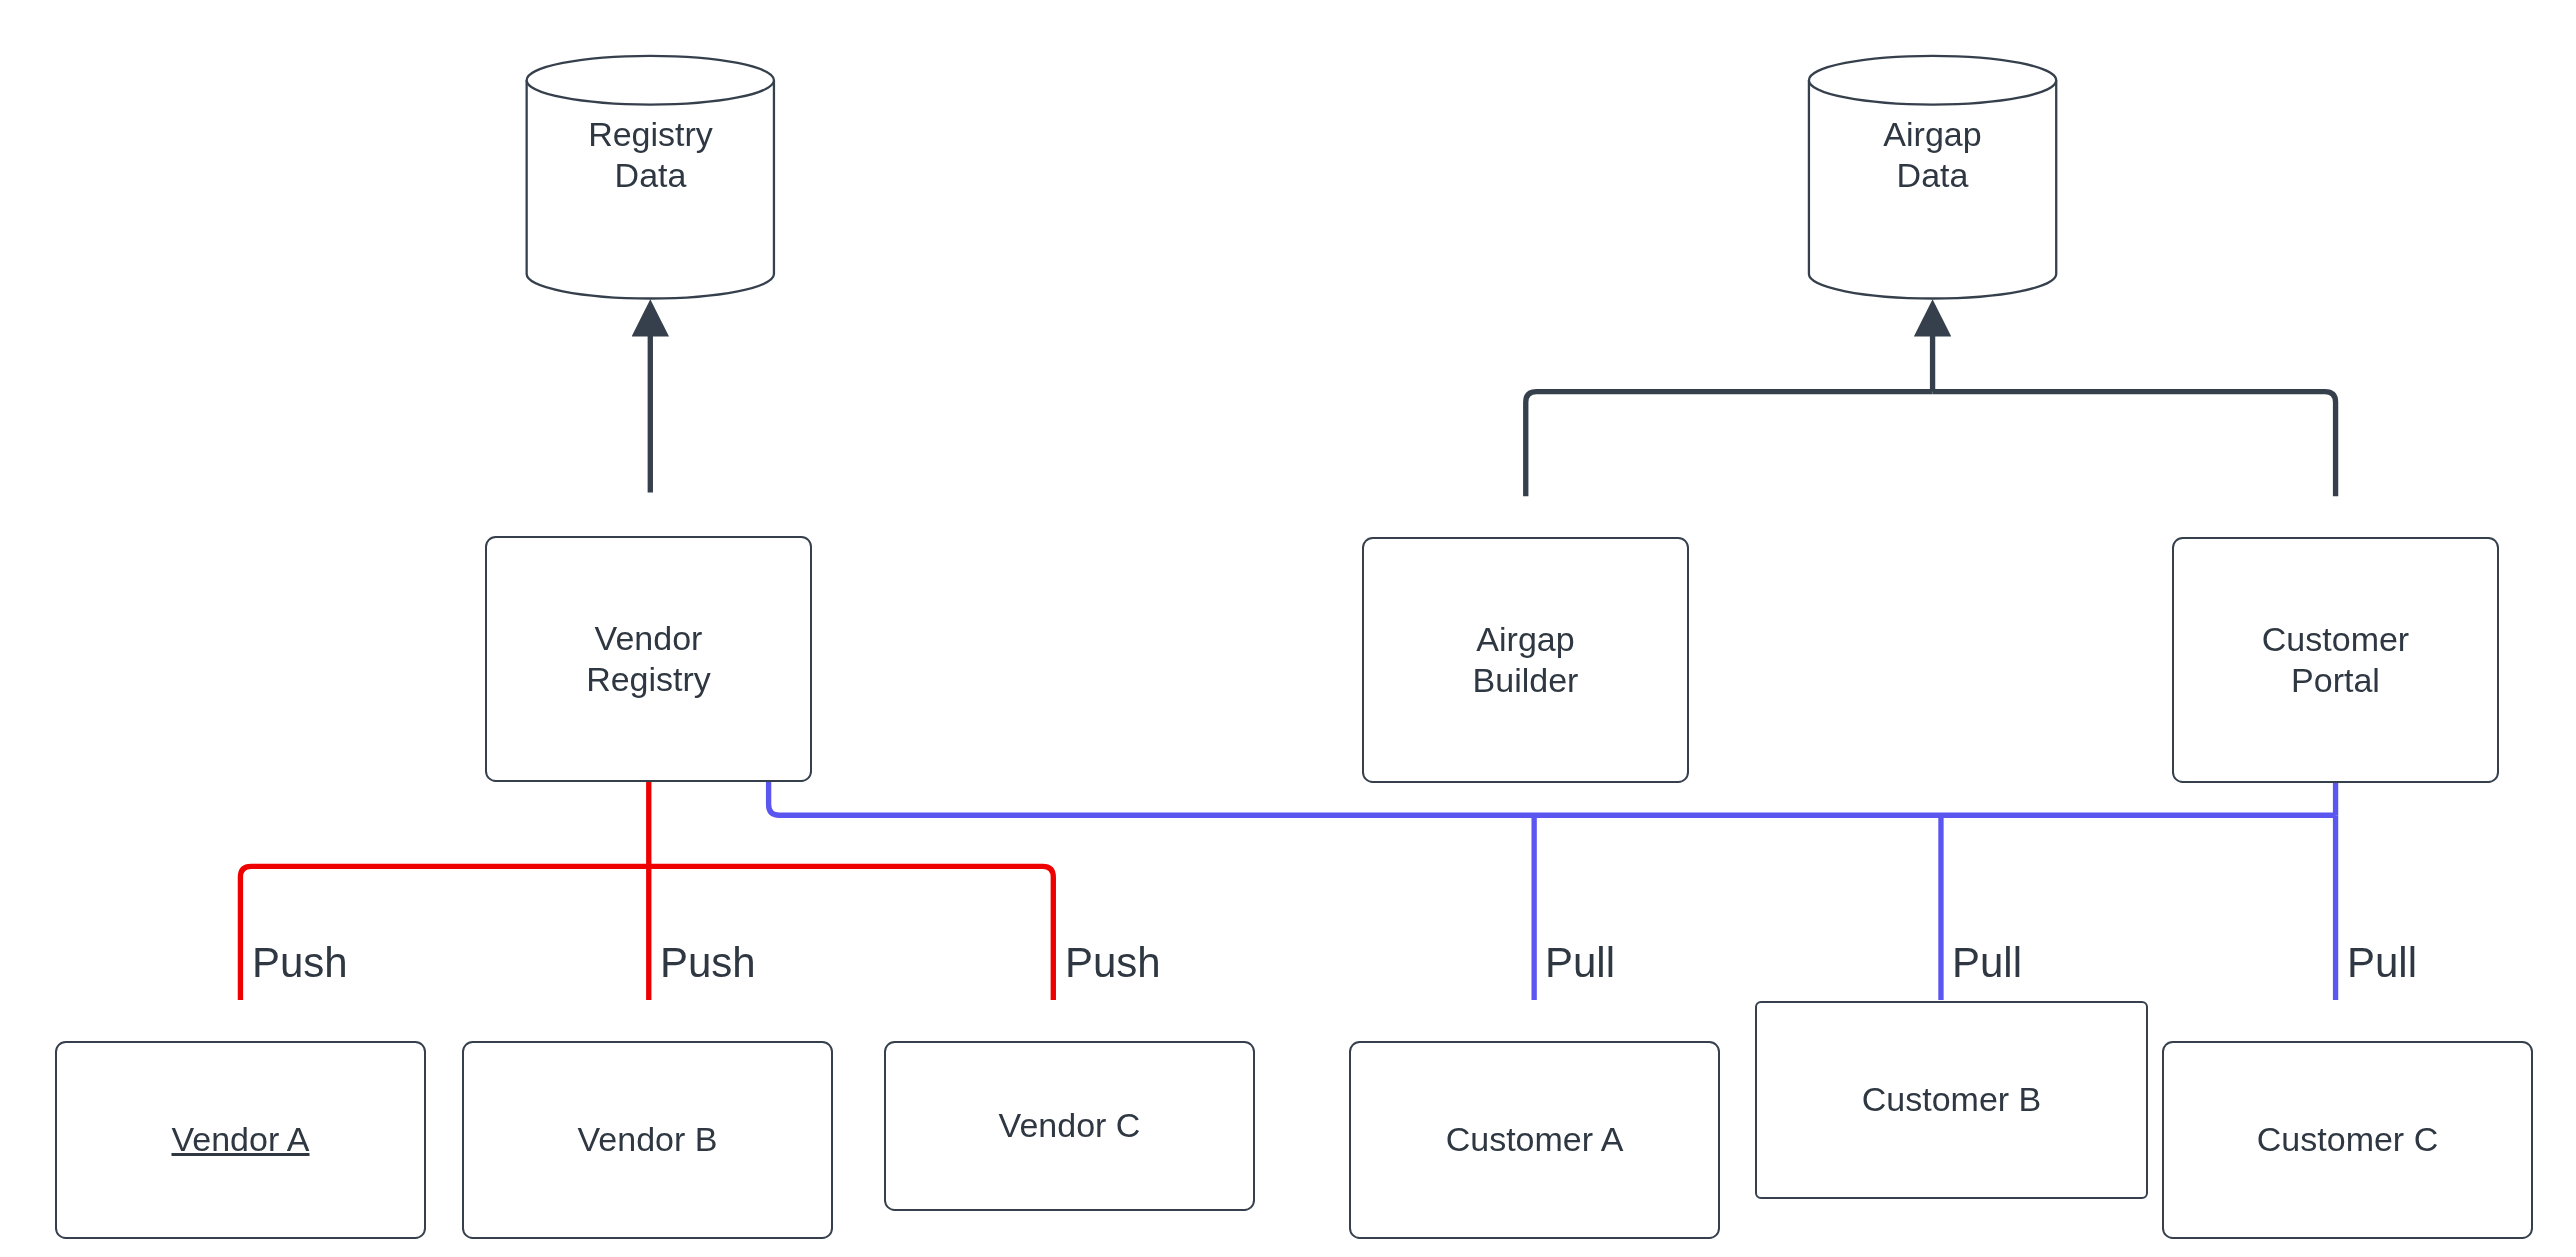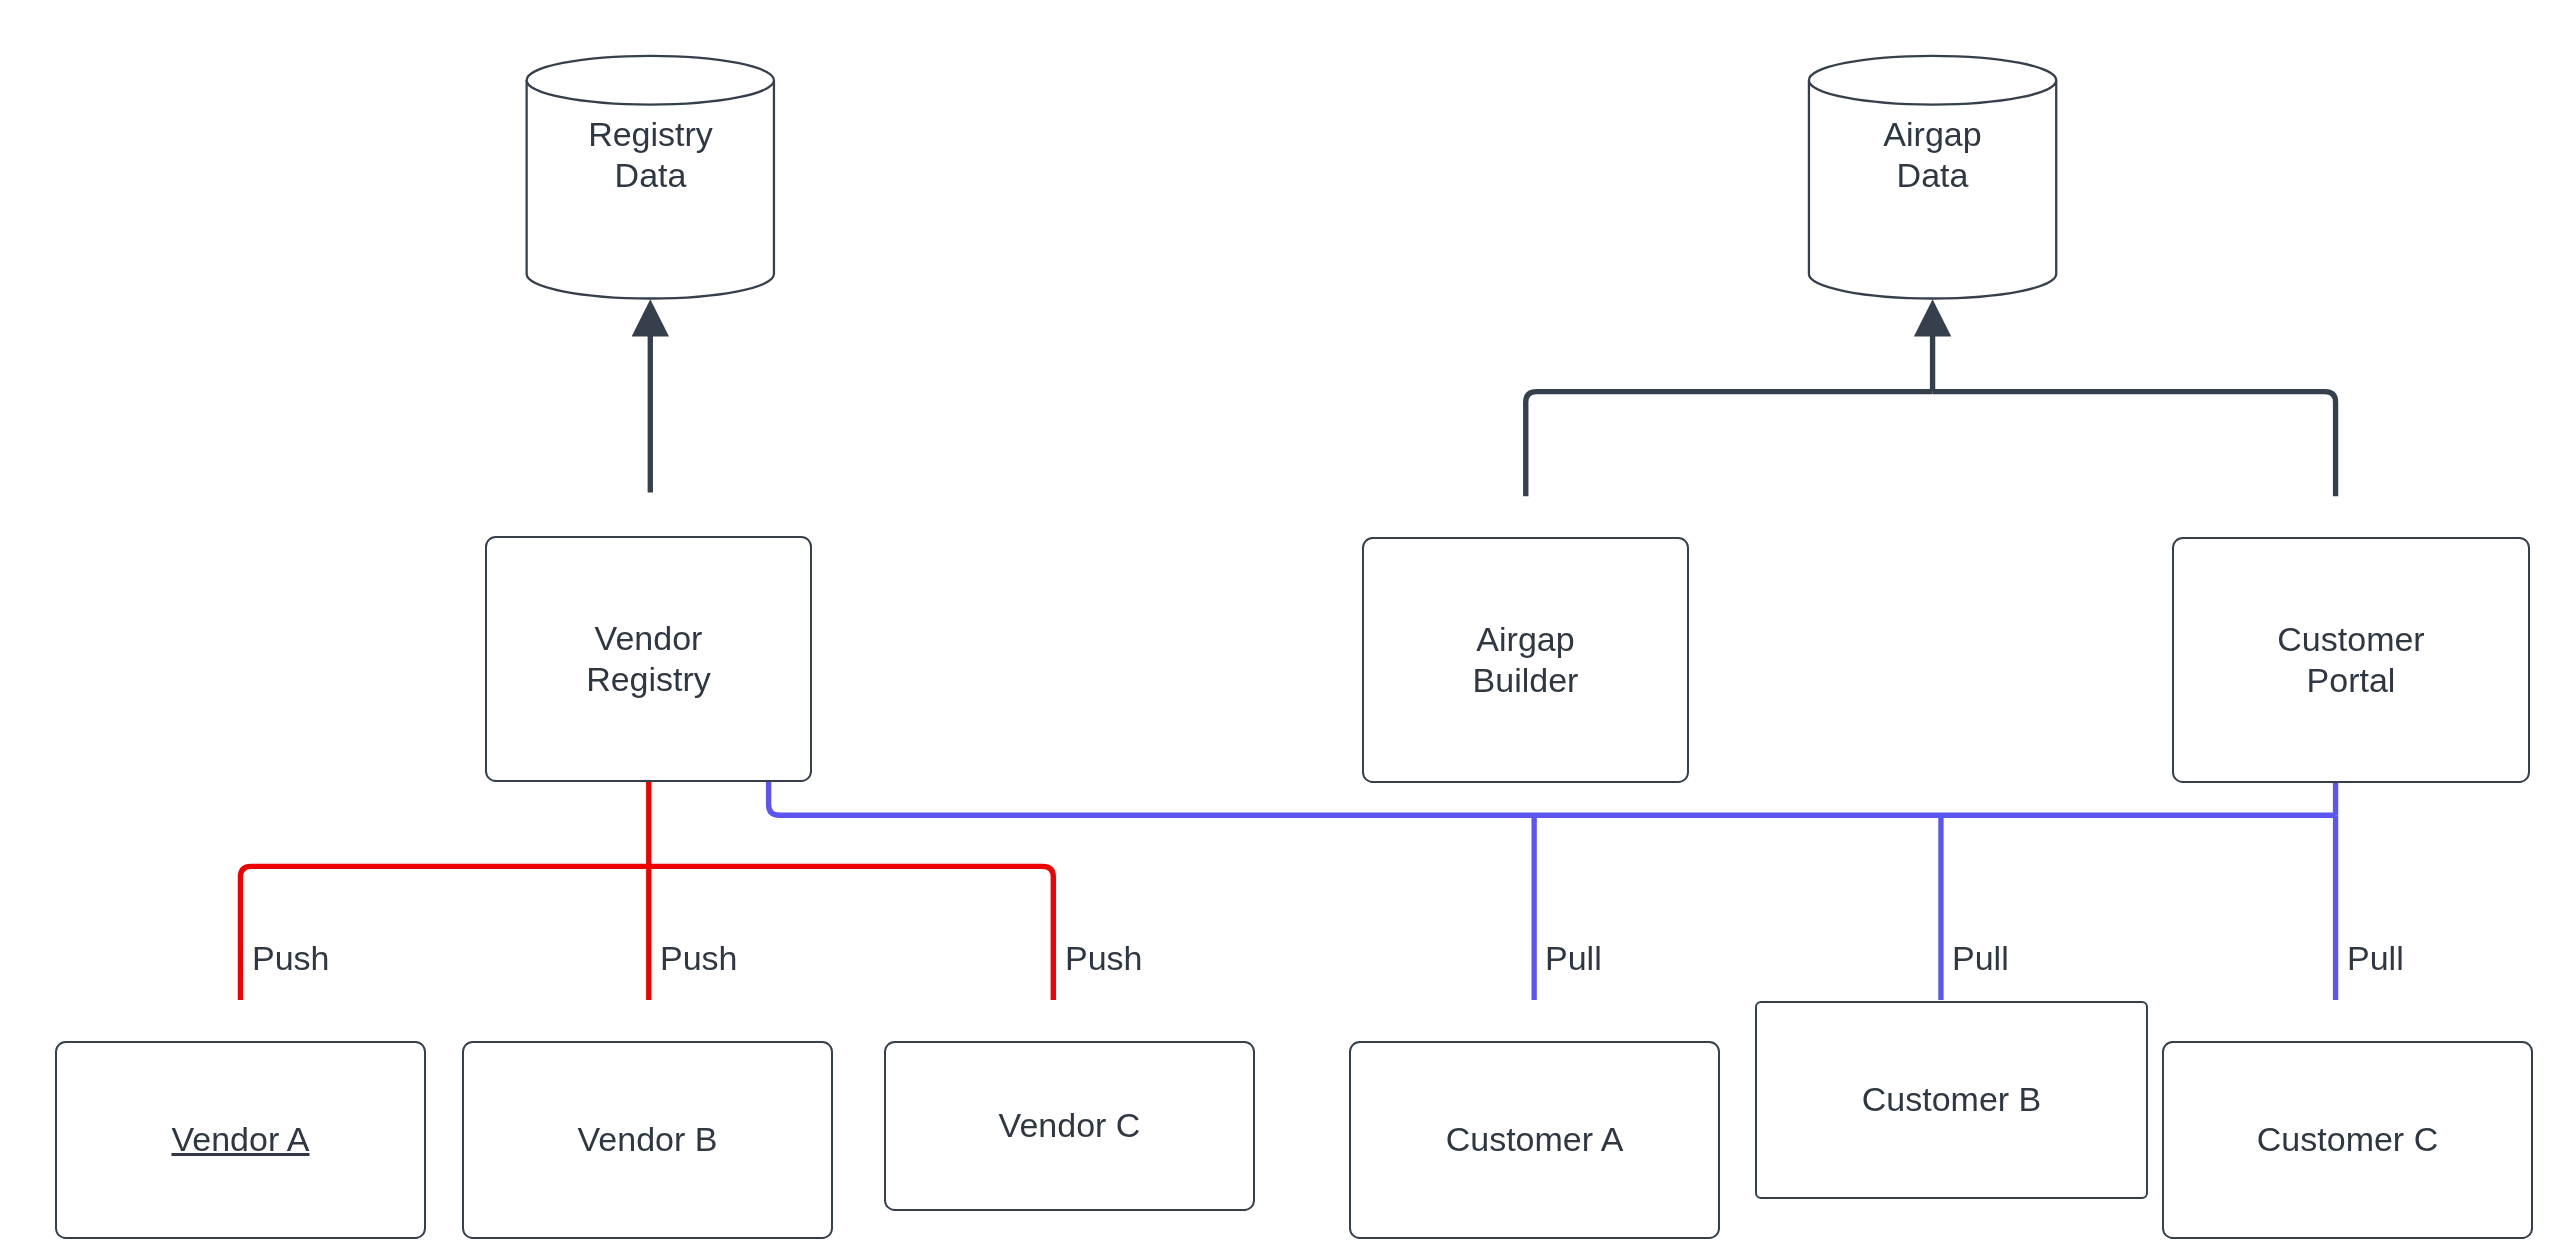--- a/index.html
+++ b/index.html
@@ -46,21 +46,21 @@
     text-align: center;
     color: #2f3842;
     font-size: 34px;
     line-height: 1.22;
     font-family: "Liberation Sans", sans-serif;
     white-space: pre-line;
   }
   .edge-label {
     position: absolute;
     color: #2f3842;
-    font-size: 34px;
+    font-size: 42px;
     font-family: "Liberation Sans", sans-serif;
     white-space: nowrap;
   }
 </style>
 </head>
 <body>
 
 <div id="canvas">
 
   <svg id="diagram-svg" viewBox="0 0 3375 1648" xmlns="http://www.w3.org/2000/svg">
@@ -111,21 +111,21 @@
 
   <div class="cyl-label" style="left:1809px; top:114px; width:247px;">Airgap
 Data</div>
 
   <div class="node-box" style="left:485px; top:495px; width:327px; height:246px;">Vendor
 Registry</div>
 
   <div class="node-box" style="left:1362px; top:496px; width:327px; height:246px;">Airgap
 Builder</div>
 
-  <div class="node-box" style="left:2172px; top:496px; width:358px; height:246px;">Customer
+  <div class="node-box" style="left:2172px; top:496px; width:327px; height:246px;">Customer
 Portal</div>
 
   <div class="node-box" style="left:55px; top:1000px; width:371px; height:198px;text-decoration:underline;">Vendor A</div>
 
   <div class="node-box" style="left:462px; top:1000px; width:371px; height:198px;">Vendor B</div>
 
   <div class="node-box" style="left:884px; top:1000px; width:371px; height:170px;">Vendor C</div>
 
   <div class="node-box" style="left:1349px; top:1000px; width:371px; height:198px;">Customer A</div>
 

